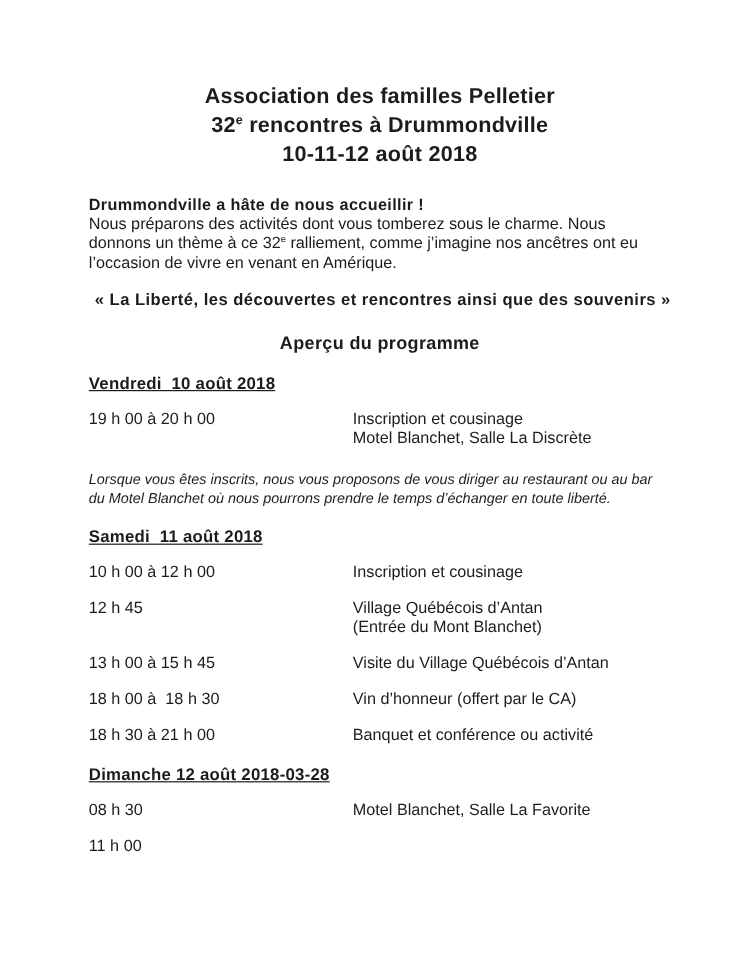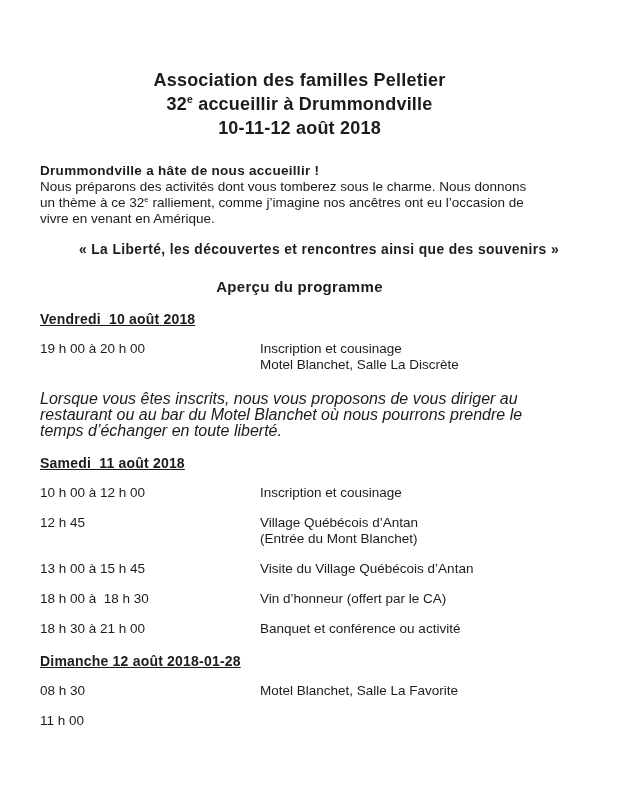--- a/index.html
+++ b/index.html
@@ -11,21 +11,21 @@
     width: 627px;
     height: 811px;
     font-family: "Liberation Sans", sans-serif;
     color: #1c1c1c;
     -webkit-font-smoothing: antialiased;
   }
   .page {
     box-sizing: border-box;
     width: 627px;
     height: 749px;
-    padding: 68px 68px 0 40px;
+    padding: 68px 68px 0 74px;
     background: #ffffff;
     overflow: hidden;
   }
   .doc-title {
     margin: 0 0 23px 0;
     font-size: 18px;
     line-height: 24px;
     font-weight: bold;
     text-align: center;
     letter-spacing: 0.2px;
@@ -82,33 +82,33 @@
   }
   .event-time {
     flex: none;
     width: 220px;
     white-space: pre;
   }
   .event-desc { flex: 1; }
   .note {
     margin: 18px 0 2px 0;
     font-style: italic;
-    font-size: 16px;
+    font-size: 12px;
     line-height: 16px;
     max-width: 492px;
   }
 </style>
 </head>
 <body>
 
 <div class="page">
 
   <h1 class="doc-title">
     <span class="tline">Association des familles Pelletier</span>
-    <span class="tline"><span>32</span><sup>e</sup><span> accueillir à Drummondville</span></span>
+    <span class="tline"><span>32</span><sup>e</sup><span> rencontres à Drummondville</span></span>
     <span class="tline">10-11-12 août 2018</span>
   </h1>
 
   <p class="intro-heading">Drummondville a hâte de nous accueillir !</p>
 
   <p class="intro-body"><span>Nous préparons des activités dont vous tomberez sous le charme. Nous donnons un thème à ce 32</span><sup>e</sup><span> ralliement, comme j’imagine nos ancêtres ont eu l’occasion de vivre en venant en Amérique.</span></p>
 
   <p class="quote">« La Liberté, les découvertes et rencontres ainsi que des souvenirs »</p>
 
   <p class="program-title">Aperçu du programme</p>
@@ -154,21 +154,21 @@
     </div>
     <div class="event-row">
       <div class="event-time">18 h 30 à 21 h 00</div>
       <div class="event-desc">
         <div>Banquet et conférence ou activité</div>
       </div>
     </div>
   </section>
 
   <section class="day-section">
-    <h2 class="day-heading">Dimanche 12 août 2018-01-28</h2>
+    <h2 class="day-heading">Dimanche 12 août 2018-03-28</h2>
     <div class="event-row">
       <div class="event-time">08 h 30</div>
       <div class="event-desc">
         <div>Motel Blanchet, Salle La Favorite</div>
       </div>
     </div>
     <div class="event-row">
       <div class="event-time">11 h 00</div>
     </div>
   </section>

